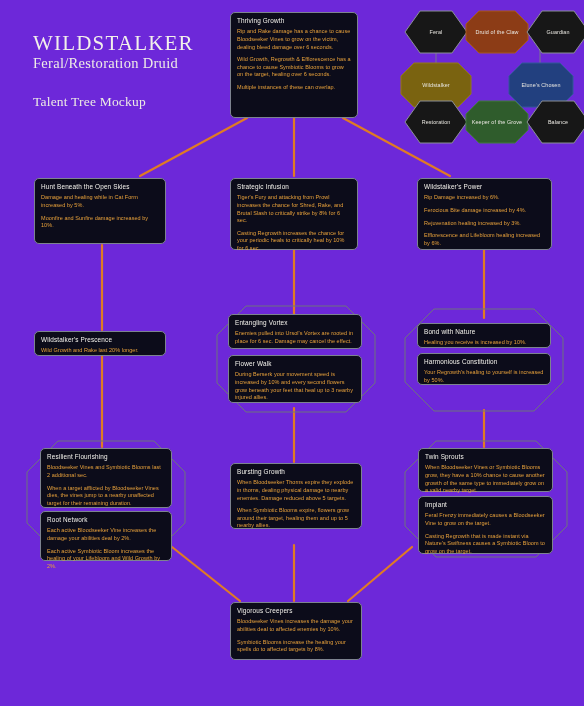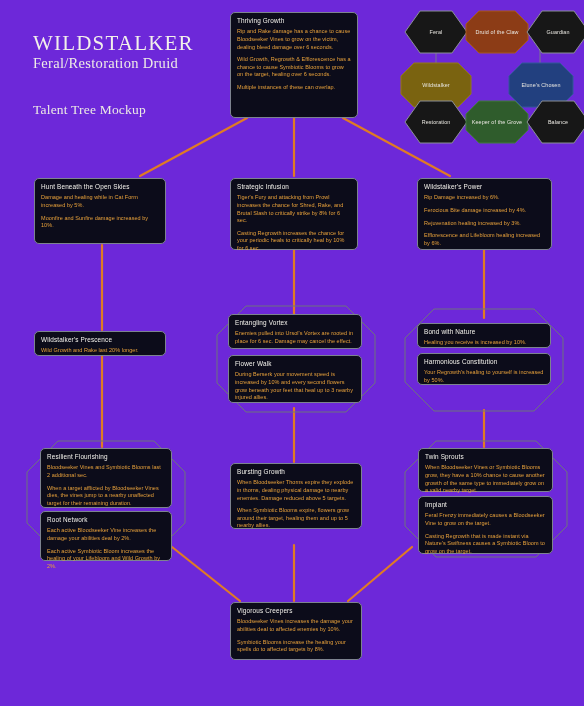--- a/index.html
+++ b/index.html
@@ -33,21 +33,21 @@
   .title-sub {
     font-family: "Liberation Serif", serif;
     font-size: 14.5px;
     color: #efece6;
     letter-spacing: .3px;
   }
   .title-note {
     font-family: "Liberation Serif", serif;
     font-size: 13.5px;
     color: #eceae4;
-    margin-top: 30px;
+    margin-top: 22px;
     letter-spacing: .2px;
   }
   
   .tbox {
     position: absolute;
     box-sizing: border-box;
     background: #0c0c1a;
     border: 1px solid #7d838f;
     border-radius: 5px;
     padding: 4px 6px 5px 6px;

